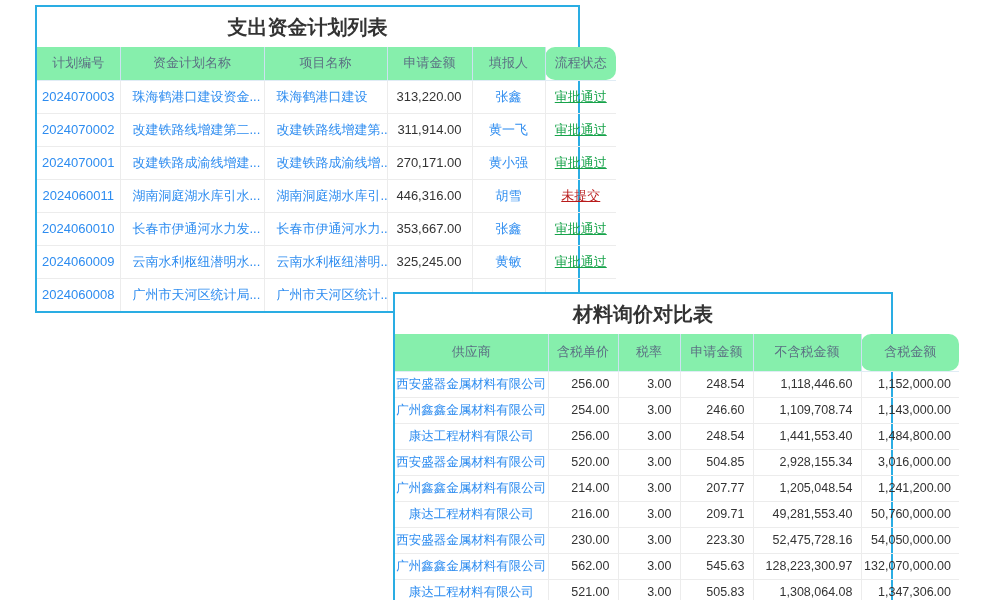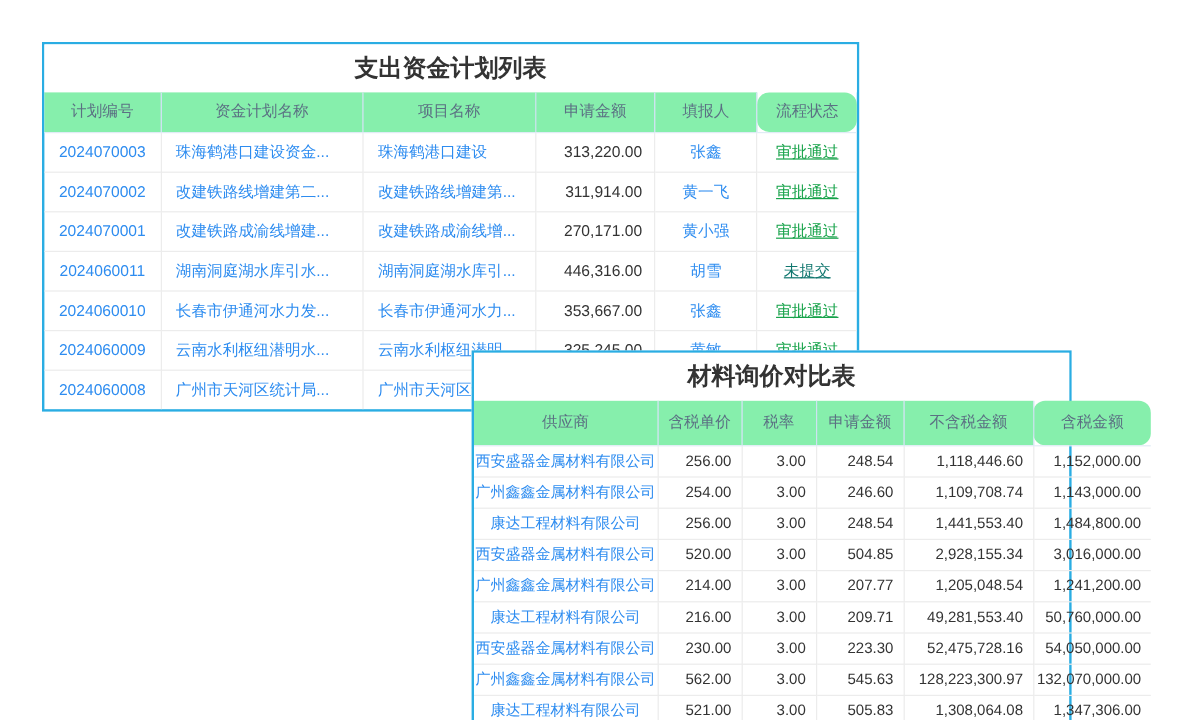--- a/index.html
+++ b/index.html
@@ -7,21 +7,21 @@
   body {
     position: relative;
     font-family: "Liberation Sans", "DejaVu Sans", sans-serif;
     color: #333;
   }
   .panel {
     position: absolute;
     background: #ffffff;
     border: 2px solid #2aade3;
   }
-  #panel-expense { left: 35px; top: 5px; width: 681px; z-index: 1; margin-top: 30px; }
+  #panel-expense { left: 35px; top: 5px; width: 545px; z-index: 1; }
   #panel-inquiry { left: 393px; top: 292px; width: 500px; z-index: 2; }
   .panel-title {
     height: 40px;
     line-height: 40px;
     text-align: center;
     font-size: 20px;
     font-weight: bold;
     color: #333;
     background: #fff;
   }
@@ -109,21 +109,21 @@
         <td class="r">270,171.00</td>
         <td class="c"><span class="link">黄小强</span></td>
         <td class="c"><span class="status" style="color: rgb(23, 163, 74);">审批通过</span></td>
       </tr>
       <tr>
         <td class="c"><span class="link">2024060011</span></td>
         <td class="l"><span class="link">湖南洞庭湖水库引水...</span></td>
         <td class="l"><span class="link">湖南洞庭湖水库引...</span></td>
         <td class="r">446,316.00</td>
         <td class="c"><span class="link">胡雪</span></td>
-        <td class="c"><span class="status" style="color: #0f766e;">未提交</span></td>
+        <td class="c"><span class="status" style="color: #b91c1c;">未提交</span></td>
       </tr>
       <tr>
         <td class="c"><span class="link">2024060010</span></td>
         <td class="l"><span class="link">长春市伊通河水力发...</span></td>
         <td class="l"><span class="link">长春市伊通河水力...</span></td>
         <td class="r">353,667.00</td>
         <td class="c"><span class="link">张鑫</span></td>
         <td class="c"><span class="status" style="color: rgb(23, 163, 74);">审批通过</span></td>
       </tr>
       <tr>

